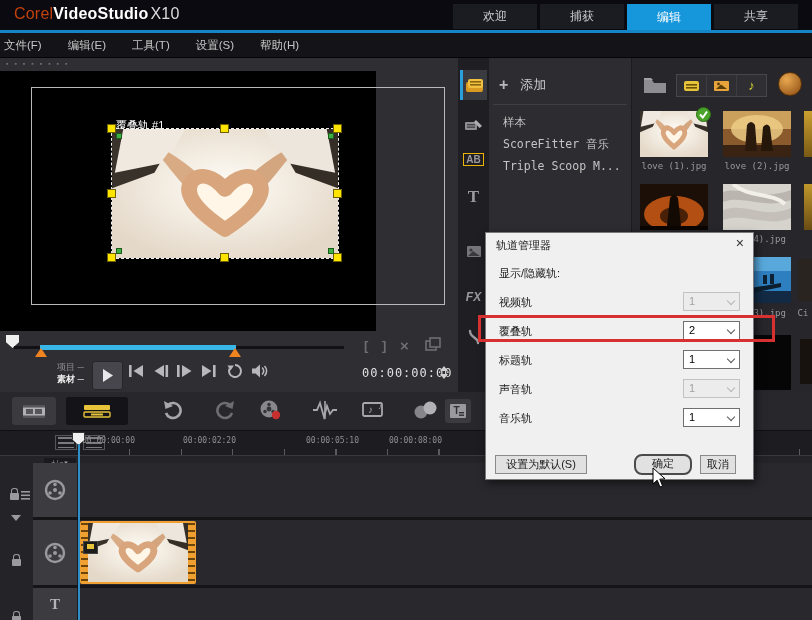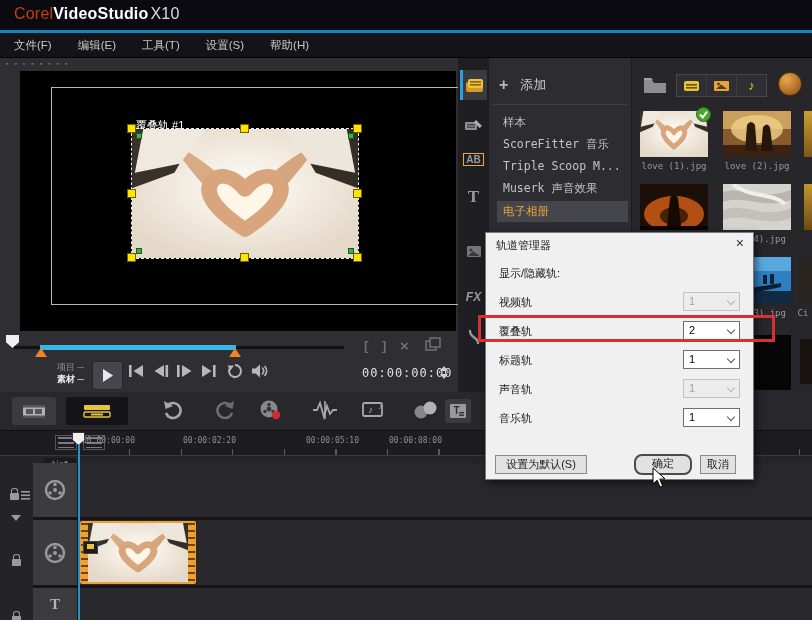--- a/index.html
+++ b/index.html
@@ -13,27 +13,27 @@
   .logo{left:14px;top:5px;color:#fff;font-size:16px;letter-spacing:.2px;}
   .logo .corel{font-weight:400;color:#c2410c;}
   .logo .prod{font-weight:700;}
   .logo .ver{font-weight:400;color:#dcdcdc;margin-left:2px;}
   #bluerule{left:0;top:30px;width:812px;height:3px;background:#1486c8;}
   .tabs{right:14px;top:4px;display:flex;gap:3px;}
   .tab{width:84px;height:25px;line-height:25px;text-align:center;background:#1b1b22;
        color:#c9ccd0;font-size:12px;cursor:pointer;}
   .tab.active{background:#1697dc;color:#fff;height:31px;line-height:27px;}
   #menubar{left:0;top:33px;width:812px;height:25px;background:#141418;display:flex;
-    align-items:center;gap:26px;padding-left:14px;box-sizing:border-box;border-bottom:1px solid #050508;}
+    align-items:center;gap:26px;padding-left:4px;box-sizing:border-box;border-bottom:1px solid #050508;}
   #menubar span{color:#c6c6c6;font-size:11.5px;}
 
   
   #preview-panel{left:0;top:58px;width:458px;height:334px;background:#2e2e33;}
   .dots{color:#6f6f74;font-size:7px;letter-spacing:2px;line-height:6px;}
-  #monitor{left:20px;top:13px;width:436px;height:260px;background:#000;}
+  #monitor{left:0;top:13px;width:376px;height:260px;background:#000;}
   #safe-frame{left:31px;top:16px;width:412px;height:216px;border:1px solid #b9b9b9;}
   #sel{left:112px;top:58px;width:226px;height:129px;}
   #sel-img{left:0;top:0;width:226px;height:129px;outline:1px dashed #eee;}
   #overlay-label{left:4px;top:-11px;color:#fff;font-size:11px;text-shadow:0 0 2px #000;white-space:nowrap;}
   .h{width:9px;height:9px;background:#ffe400;border:1px solid #6e6200;box-sizing:border-box;}
   .g{width:6px;height:6px;background:#3cb043;border:1px solid #1c5c1c;box-sizing:border-box;}
 
   
   #scrubline{left:14px;top:288px;width:330px;height:3px;background:#121216;}
   #scrub-handle{left:6px;top:277px;width:13px;height:13px;background:#efefef;
@@ -174,20 +174,26 @@
         <rect x="40" y="18" width="4" height="9" fill="#0e2236"></rect>
         <rect x="47" y="17" width="4" height="10" fill="#0e2236"></rect>
       </symbol>
     </defs>
   </svg>
 
   <header class="abs" id="titlebar">
     <div class="abs logo">
       <span class="corel">Corel</span><span class="prod">VideoStudio</span><span class="ver">X10</span>
     </div>
+    <div class="abs tabs">
+      <div class="tab">欢迎</div>
+      <div class="tab">捕获</div>
+      <div class="tab active">编辑</div>
+      <div class="tab">共享</div>
+    </div>
   </header>
   <div class="abs" id="bluerule"></div>
 
   <nav class="abs" id="menubar">
     <span>文件(F)</span>
     <span>编辑(E)</span>
     <span>工具(T)</span>
     <span>设置(S)</span>
     <span>帮助(H)</span>
   </nav>
@@ -322,22 +328,20 @@
 
     <div class="abs" id="cats">
       <div class="abs" id="addrow">
         <span class="plus">+</span>
         <span>添加</span>
       </div>
       <div class="abs" id="catsep"></div>
       <div class="abs cat" style="top:54px;">样本</div>
       <div class="abs cat" style="top:76px;">ScoreFitter 音乐</div>
       <div class="abs cat" style="top:98px;">Triple Scoop M...</div>
-      <div class="abs cat" style="top:120px;">Muserk 声音效果</div>
-      <div class="abs cat sel" style="top:143px;">电子相册</div>
     </div>
 
     <div class="abs" id="gallery">
       <svg class="abs" style="left:11px;top:18px;" width="24" height="18">
         <path d="M1,4 L9,4 L11,7 L23,7 L23,17 L1,17 Z" fill="#8e8e92"></path>
         <path d="M1,4 L1,2 L8,2 L10,4 Z" fill="#a2a2a6"></path>
       </svg>
       <div class="abs filtergroup" style="left:44px;top:16px;">
         <div class="fbtn">
           <svg width="17" height="12">

